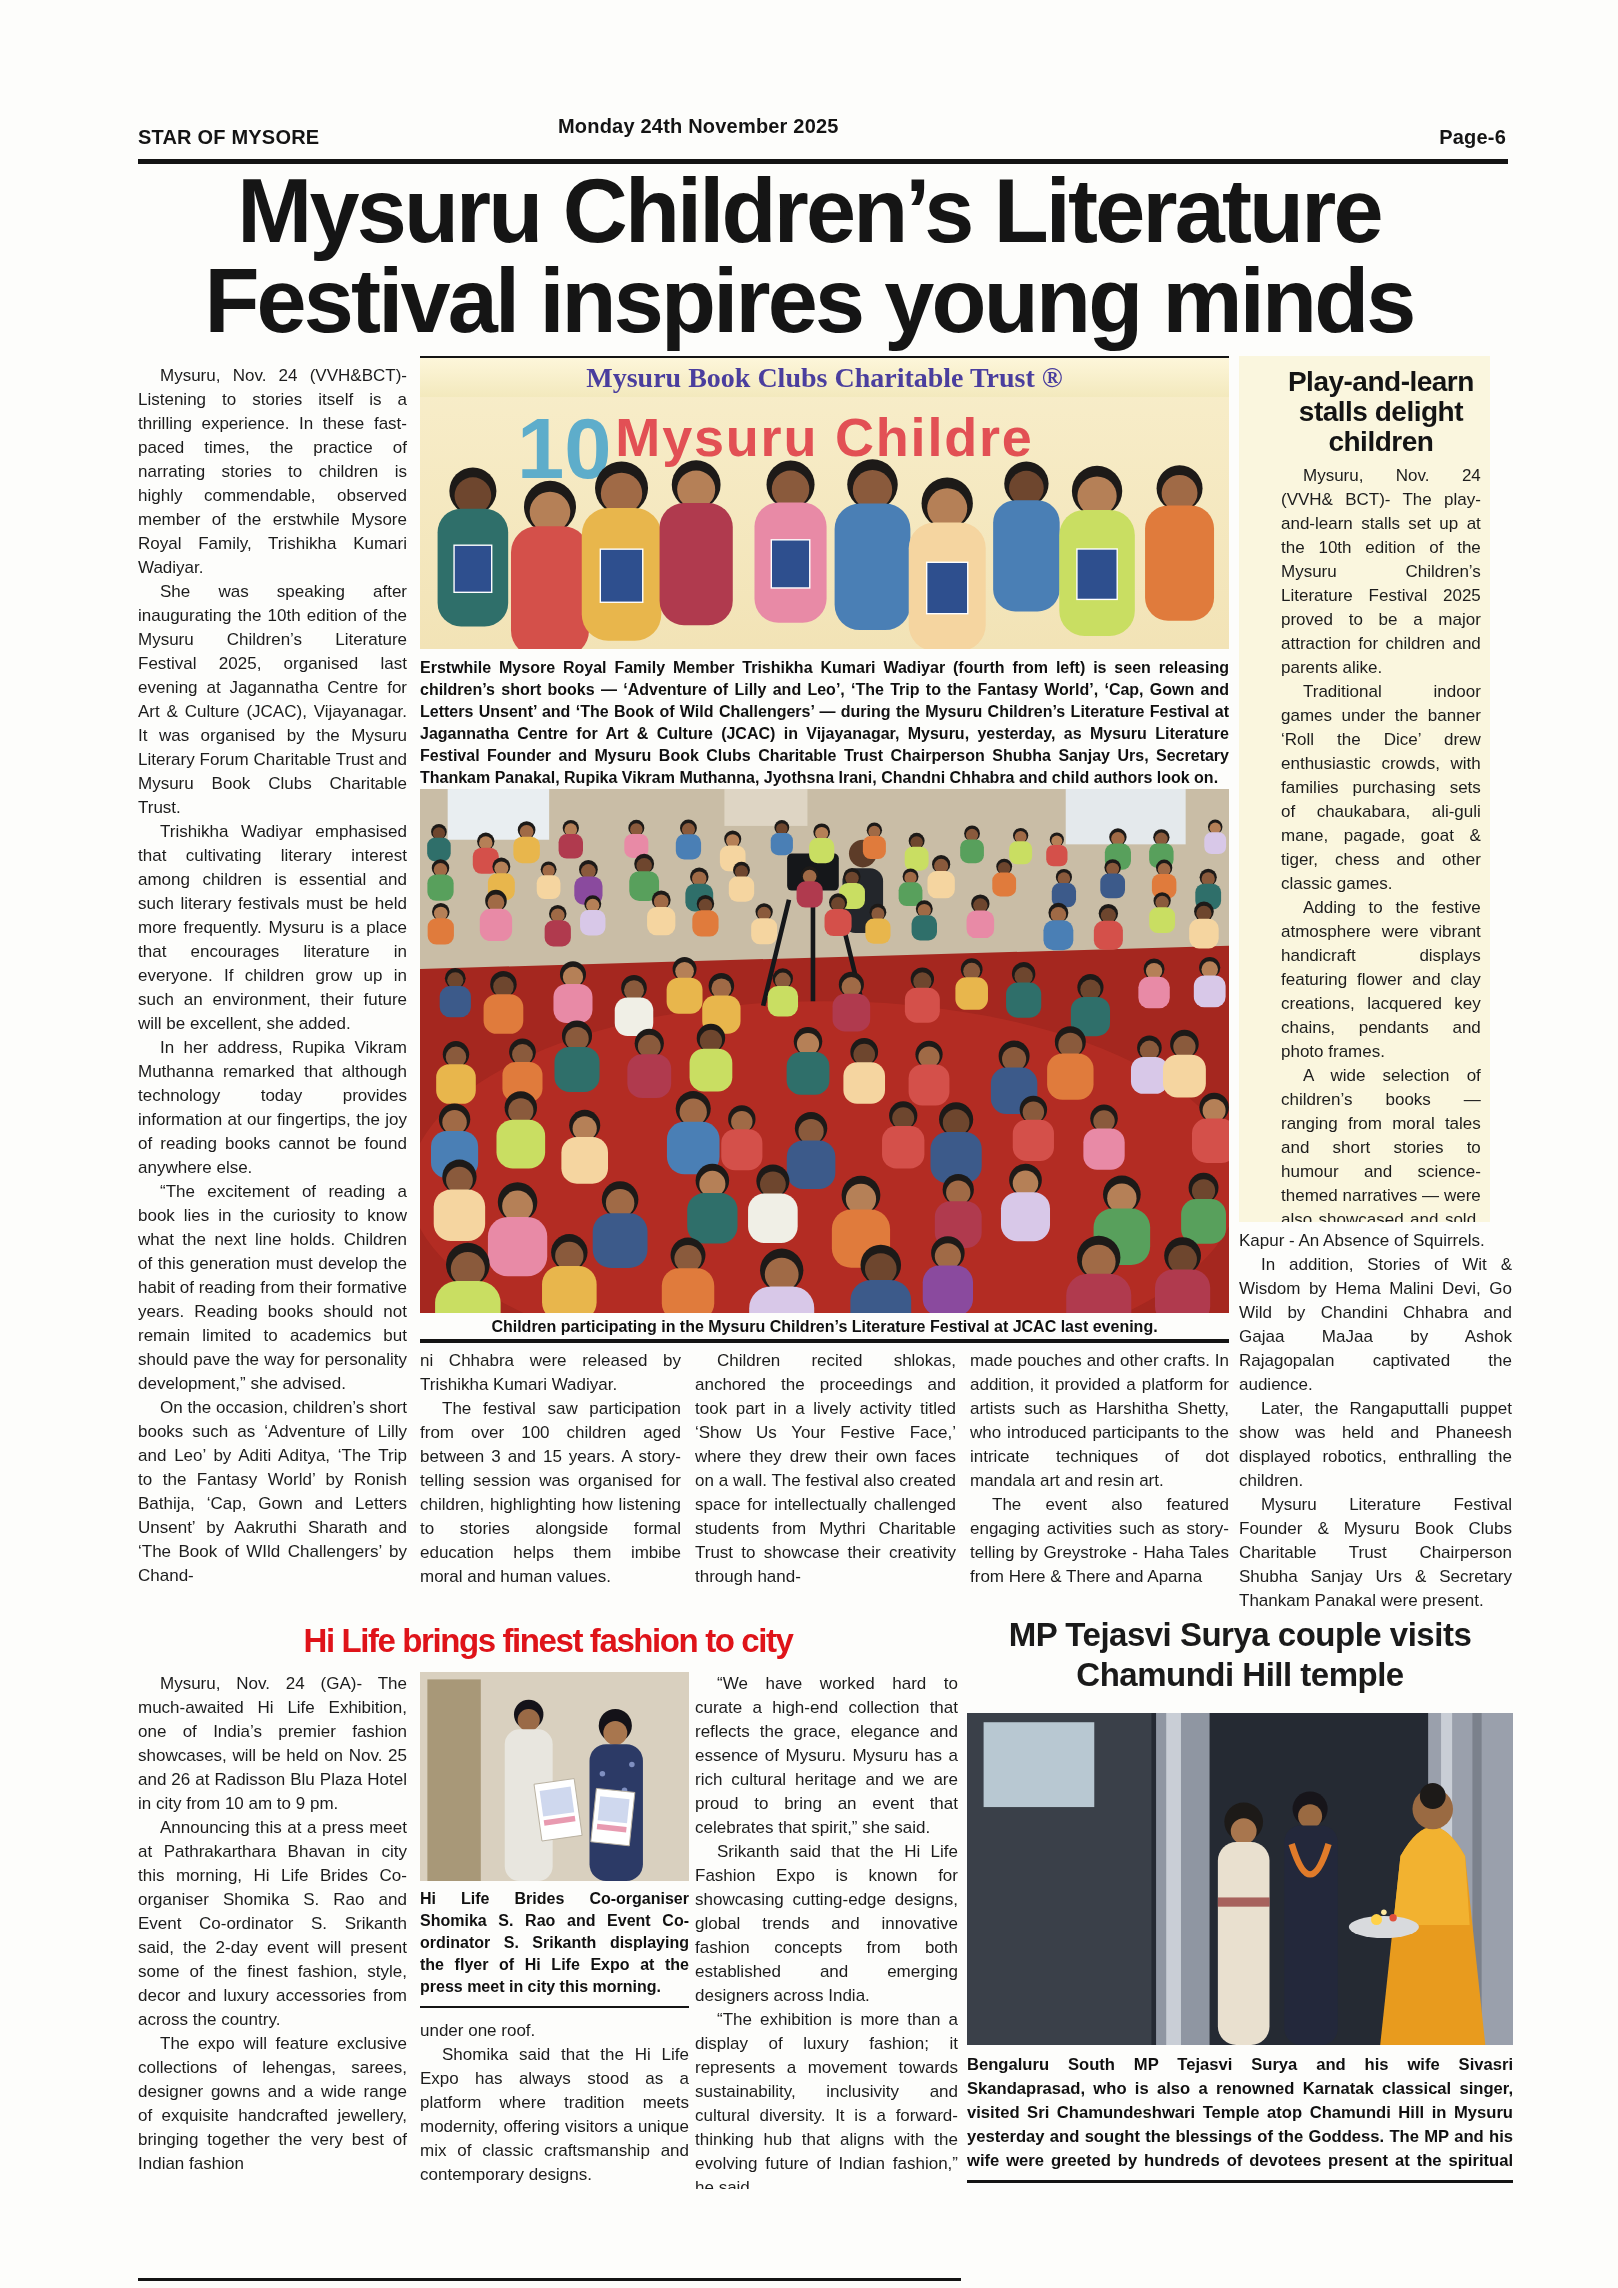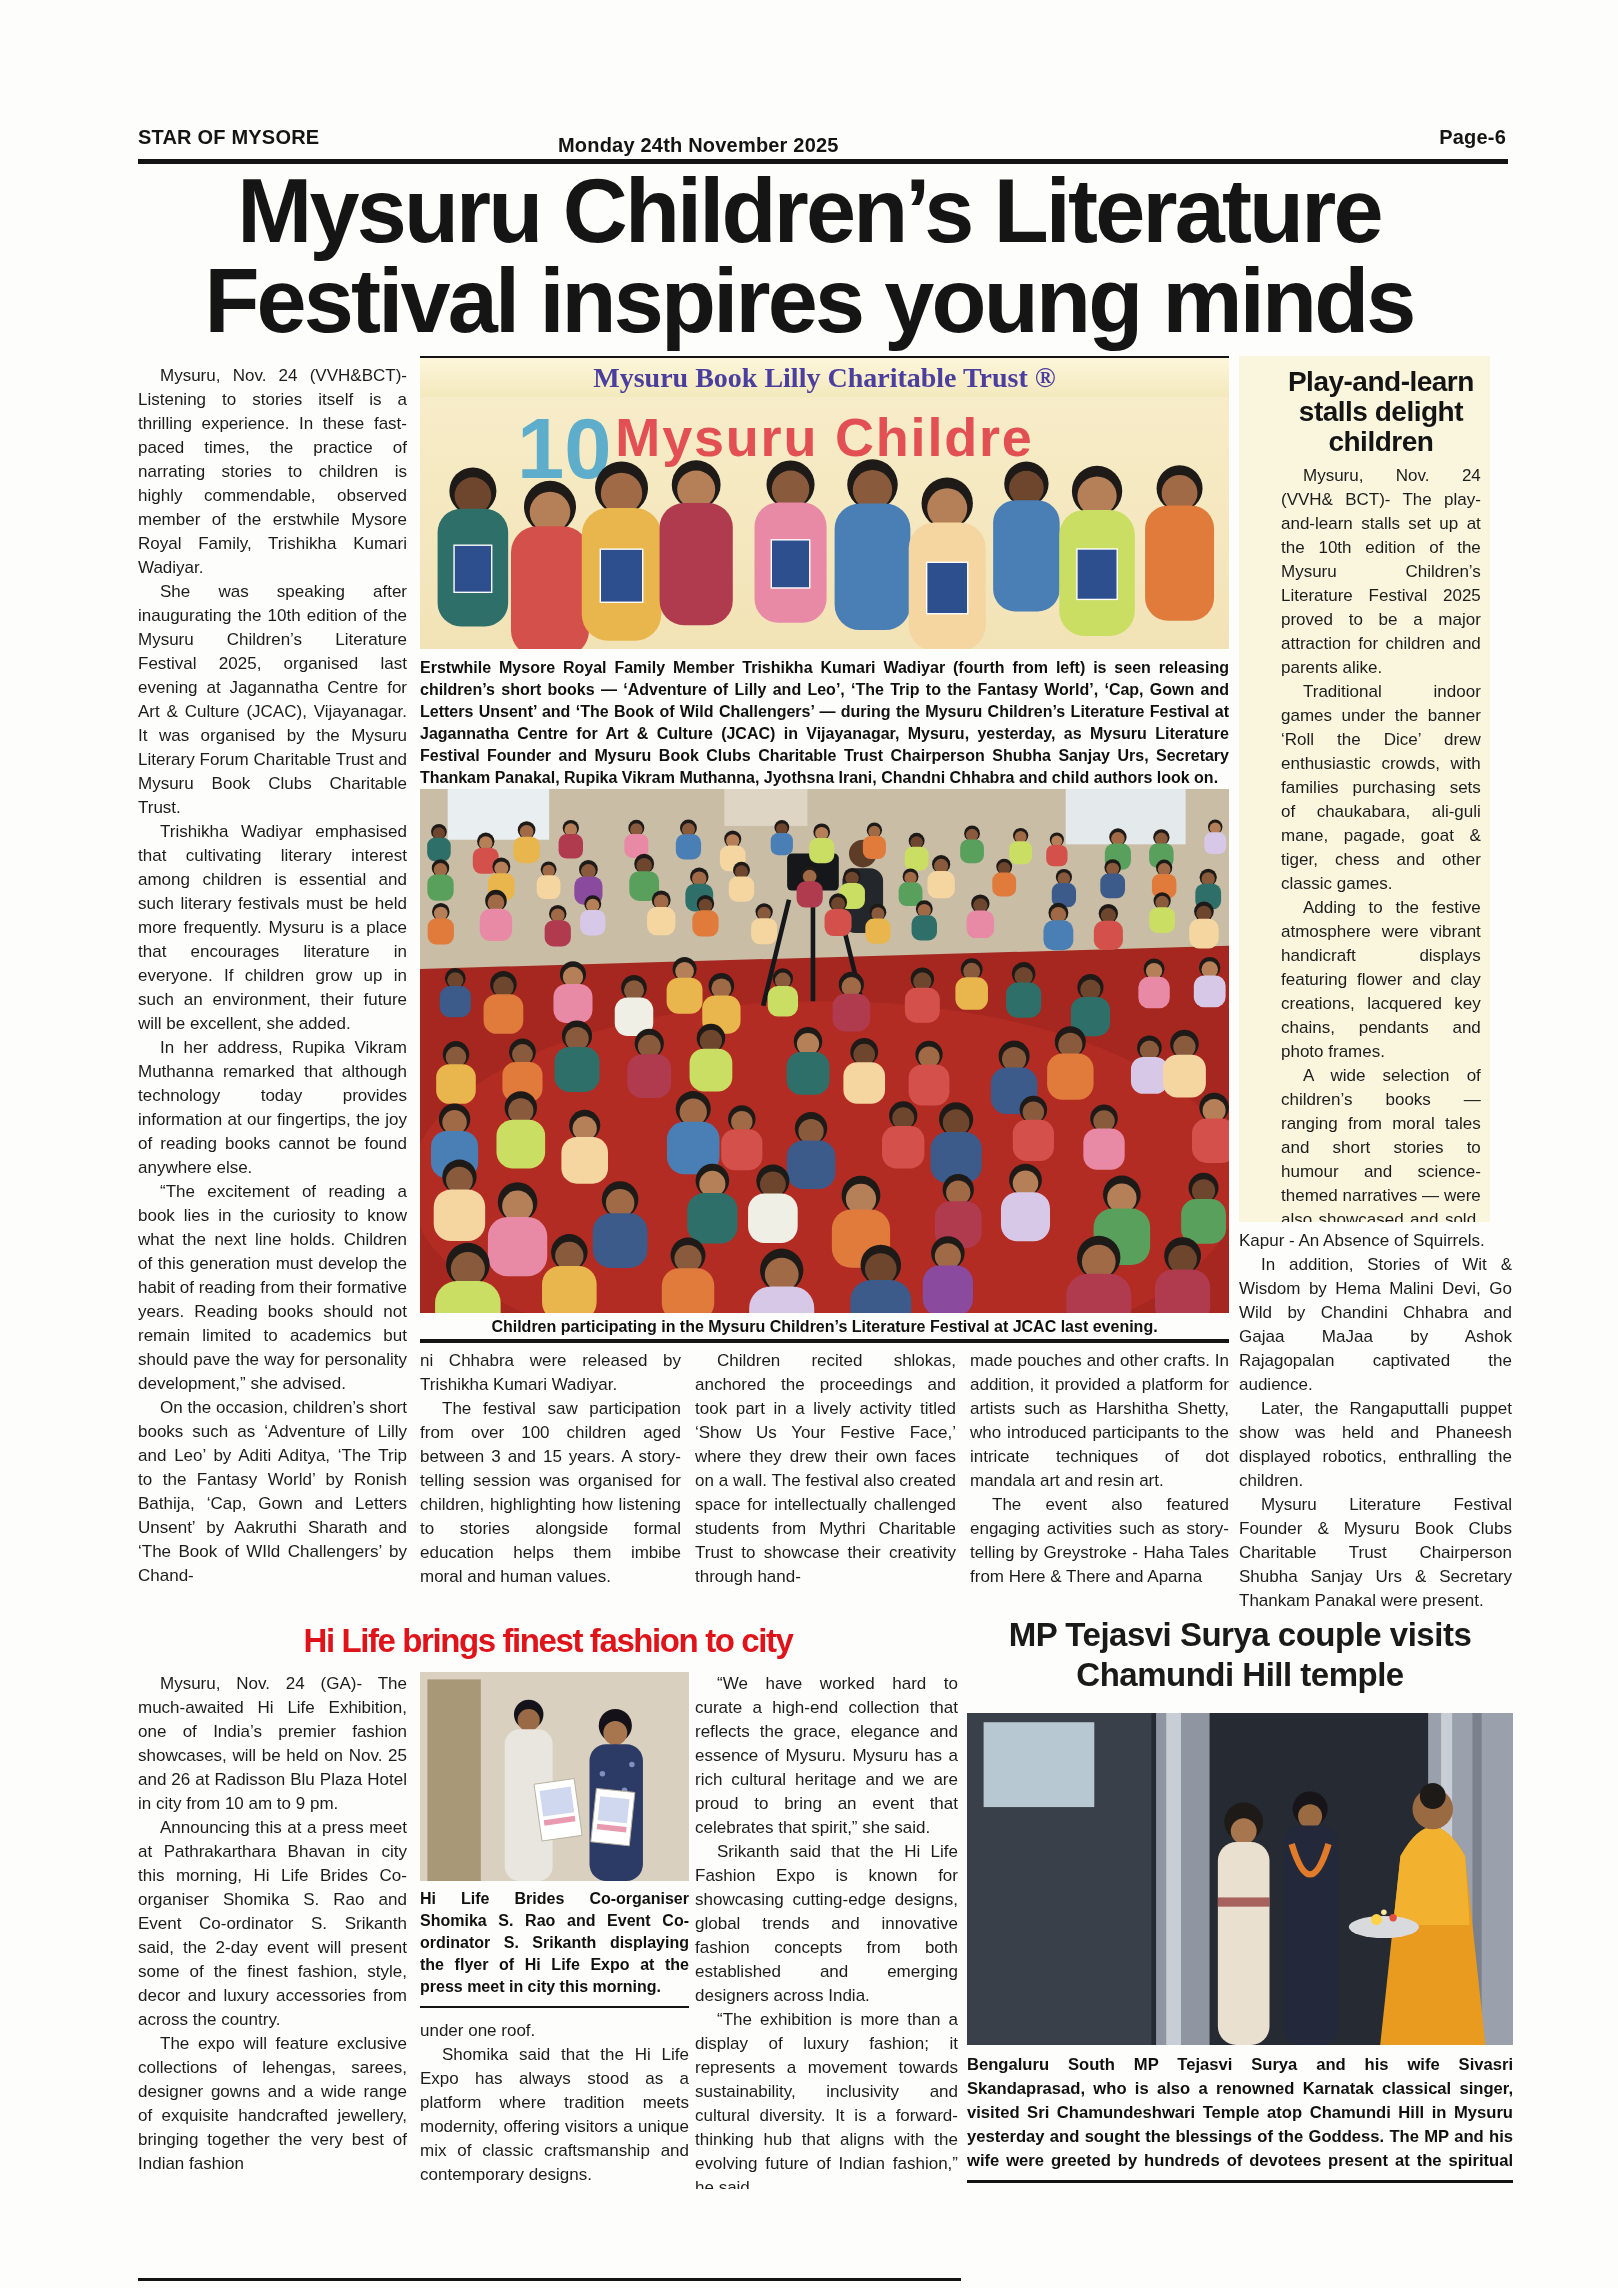--- a/index.html
+++ b/index.html
@@ -64,40 +64,40 @@
   .stage-svg { position:absolute; inset:0; z-index:2; }
   .photo-rel { position:relative; background:linear-gradient(#f8eecb,#f2e3b6); }
   .hl-caption-block { border-bottom: 2.8px solid #141414; padding-bottom: 7.4px; }
 </style>
 </head>
 <body>
 
 <div class="page">
 
   <div class="abs masthead-item" style="left:138px; top:126px;">STAR OF MYSORE</div>
-  <div class="abs masthead-item" style="left:558px; top:134px;">Monday 24th November 2025</div>
+  <div class="abs masthead-item" style="left:558px; top:115px;">Monday 24th November 2025</div>
   <div class="abs masthead-item" style="right:113px; top:126px;">Page-6</div>
   <div class="abs rule" style="left:138px; top:159px; width:1370px; height:4.6px;"></div>
 
   <div class="abs main-headline" style="left:80px; top:166px; width:1458px;">
     <div>Mysuru Children’s Literature</div>
     <div>Festival inspires young minds</div>
   </div>
 
   <div class="abs body-text" style="left:138px; top:364px; width:269px; height:1251px;">
     <p>Mysuru, Nov. 24 (VVH&amp;BCT)- Listening to stories itself is a thrilling experience. In these fast-paced times, the practice of narrating stories to children is highly commendable, observed member of the erstwhile Mysore Royal Family, Trishikha Kumari Wadiyar.</p>
     <p>She was speaking after inaugurating the 10th edition of the Mysuru Children’s Literature Festival 2025, organised last evening at Jagannatha Centre for Art &amp; Culture (JCAC), Vijayanagar. It was organised by the Mysuru Literary Forum Charitable Trust and Mysuru Book Clubs Charitable Trust.</p>
     <p>Trishikha Wadiyar emphasised that cultivating literary interest among children is essential and such literary festivals must be held more frequently. Mysuru is a place that encourages literature in everyone. If children grow up in such an environment, their future will be excellent, she added.</p>
     <p>In her address, Rupika Vikram Muthanna remarked that although technology today provides information at our fingertips, the joy of reading books cannot be found anywhere else.</p>
     <p>“The excitement of reading a book lies in the curiosity to know what the next line holds. Children of this generation must develop the habit of reading from their formative years. Reading books should not remain limited to academics but should pave the way for personality development,” she advised.</p>
     <p>On the occasion, children’s short books such as ‘Adventure of Lilly and Leo’ by Aditi Aditya, ‘The Trip to the Fantasy World’ by Ronish Bathija, ‘Cap, Gown and Letters Unsent’ by Aakruthi Sharath and ‘The Book of WIld Challengers’ by Chand-</p>
   </div>
 
   <div class="abs photo photo-rel" style="left:420px; top:356px; width:809px; height:293px; border-top:2.8px solid #141414;">
-    <div class="stage-banner">Mysuru Book Lilly Charitable Trust ®</div>
+    <div class="stage-banner">Mysuru Book Clubs Charitable Trust ®</div>
     <div class="stage-logo-num">10</div>
     <div class="stage-backdrop">Mysuru Childre</div>
     <svg class="stage-svg" id="stage-people" viewBox="0 0 877 315" preserveAspectRatio="none">
         <circle cx="57.32934533059597" cy="143.97794365882874" r="25.504502391815183" fill="#1d1a18"></circle>
         <circle cx="57.32934533059597" cy="149.07884413719177" r="19.893511865615842" fill="#6e462e"></circle>
         <rect x="19.072591742873193" y="163.1063204526901" width="76.51350717544555" height="127.52251195907591" rx="25.504502391815183" fill="#2f6f6a"></rect>
         <rect x="36.92574341714382" y="202.63829916000367" width="40.8072038269043" height="51.00900478363037" fill="#2e4f8e" stroke="#ffffff" stroke-width="1.5"></rect>
         <circle cx="140.92309273613824" cy="161.09680652618408" r="28.190351486206055" fill="#1d1a18"></circle>
         <circle cx="140.92309273613824" cy="166.73487682342528" r="21.988474159240724" fill="#b58057"></circle>
         <rect x="98.63756550682916" y="182.23957014083862" width="84.57105445861816" height="140.95175743103027" rx="28.190351486206055" fill="#d4504a"></rect>

